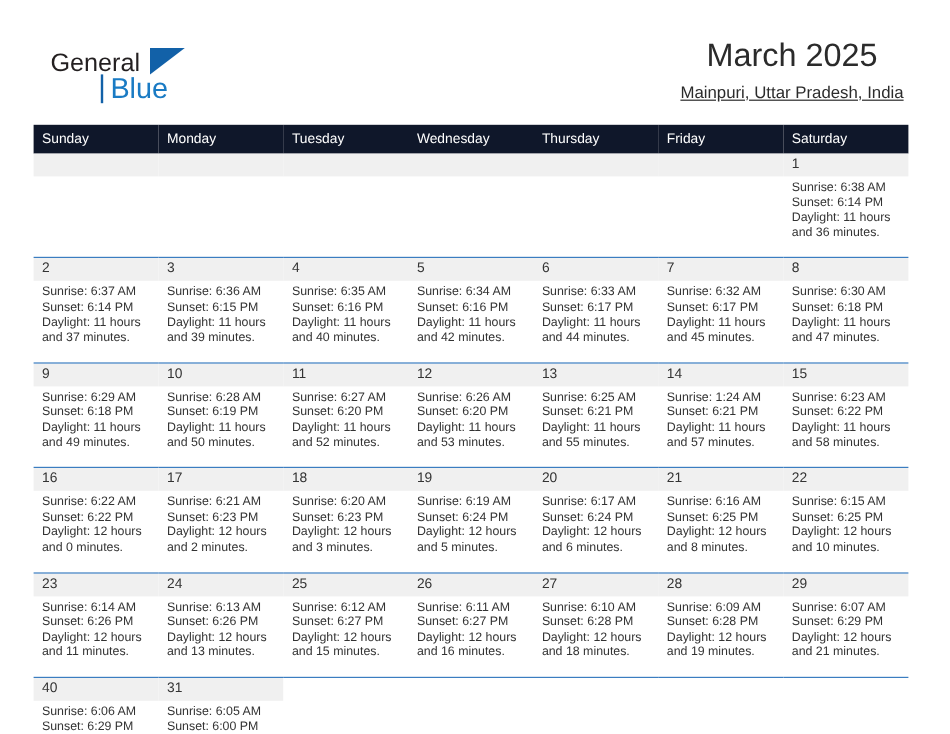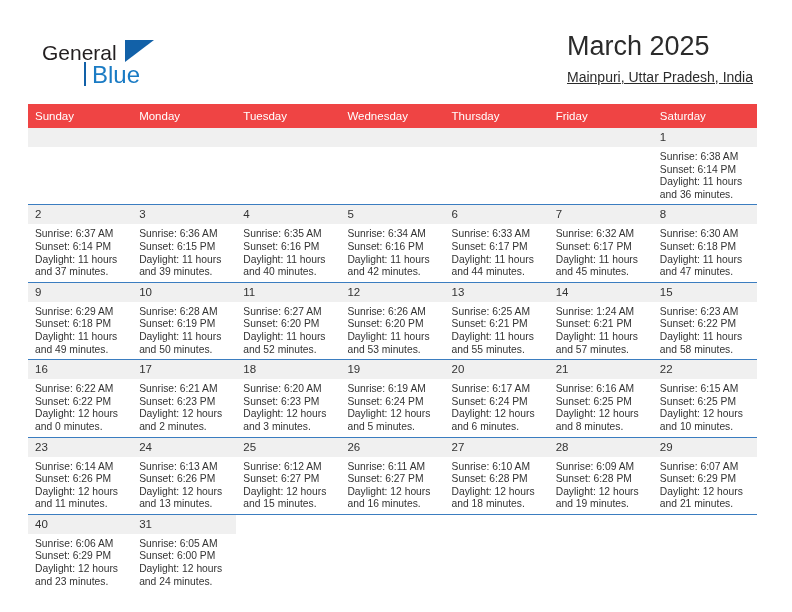--- a/index.html
+++ b/index.html
@@ -68,21 +68,21 @@
     top: 28px;
     width: 2px;
     height: 24px;
     background: #1261a8;
   }
 
   .title-block {
     position: absolute;
     right: 0;
     top: 0;
-    text-align: left;
+    text-align: center;
   }
   .cal-title {
     font-size: 27px;
     color: #2b2b2b;
     line-height: 32px;
     white-space: nowrap;
   }
   .cal-subtitle {
     font-size: 14px;
     color: #2b2b2b;
@@ -95,21 +95,21 @@
   
   .calendar {
     position: absolute;
     left: 28px;
     top: 104px;
     width: 729px;
     border-collapse: collapse;
     table-layout: fixed;
   }
   .calendar th {
-    background: #ef4444;
+    background: #0f172a;
     color: #ffffff;
     font-size: 11.5px;
     font-weight: normal;
     text-align: left;
     padding: 6px 0 6px 7px;
     border: none;
     height: 11px;
   }
   .calendar td {
     vertical-align: top;
@@ -138,21 +138,21 @@
     background: #f0f0f0;
     color: transparent;
   }
   .cell.blank .daynum {
     background: transparent;
   }
   .info {
     font-size: 10.3px;
     color: #333333;
     line-height: 12.6px;
-    padding: 4px 4px 3px 7px;
+    padding: 4px 4px 13px 7px;
   }
   .info div {
     white-space: nowrap;
   }
   .info .daylight {
     white-space: normal;
   }
 </style>
 </head>
 <body>

